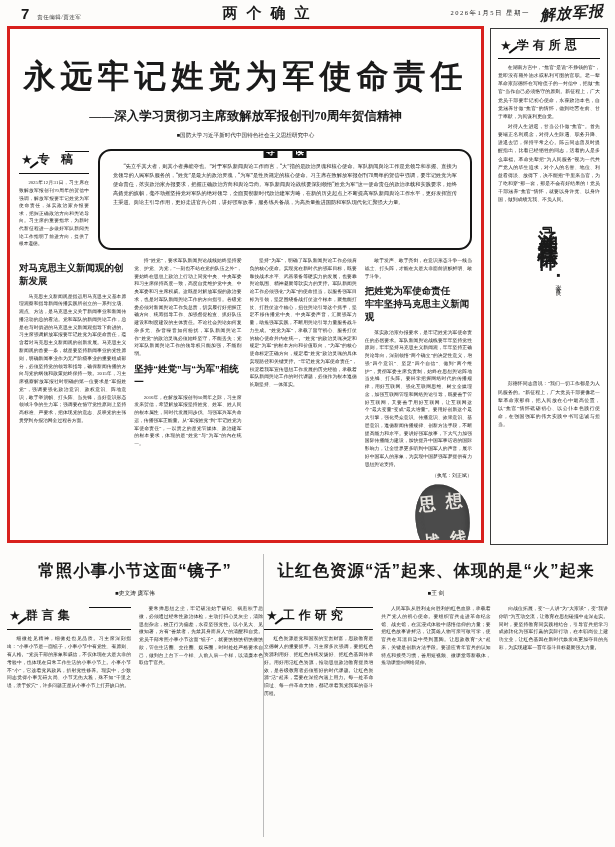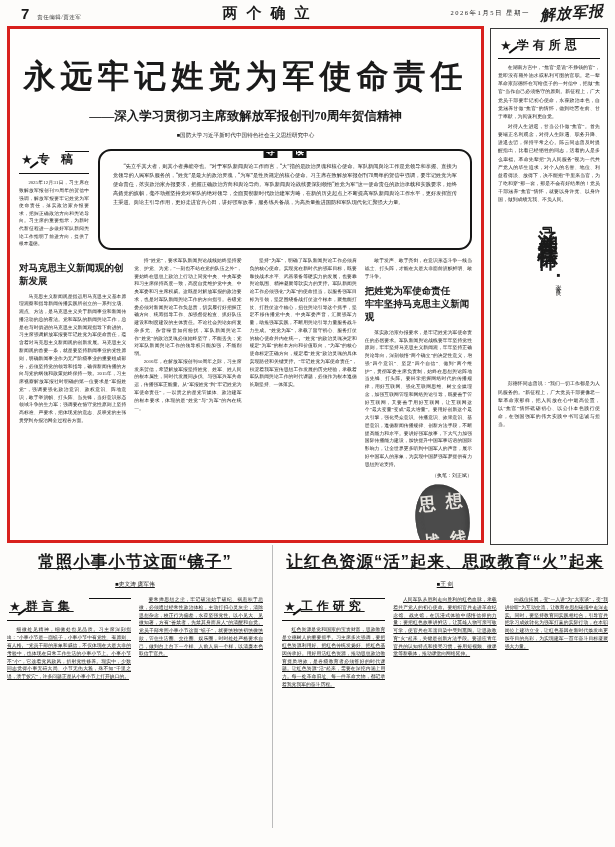--- a/index.html
+++ b/index.html
@@ -53,21 +53,21 @@
   
   .sidebar { flex:1; border:1px solid #3a3a3a; height:517px; margin-top:2px; padding:7px 7px 5px 7px; overflow:hidden; background:#fffefd; }
   .sidebar .ncol-s { font-size:4.9px; line-height:1.66; text-align:justify; word-break:break-all; }
   .sidebar .ncol-s p { text-indent:2em; margin-bottom:2px; }
   .vtitle-block { display:flex; justify-content:center; margin:10px 0 8px 0; height:158px; }
   .vt-wrap { writing-mode:vertical-rl; display:flex; }
   .v-title { font-family:"DejaVu Serif", serif; font-weight:bold; font-size:20px; letter-spacing:3px; }
   .v-author { font-size:6px; margin-top:34px; margin-left:6px; letter-spacing:2px; }
 
   
-  .bottom-row { display:flex; gap:9px; height:283px;text-decoration:underline; }
+  .bottom-row { display:flex; margin-top:9px; height:283px; }
   .b-left { width:256px; }
   .b-div { width:1px; background:#bbb; }
   .b-right { flex:1; }
   .b-headline { text-align:center; font-family:"Liberation Sans", sans-serif; font-weight:bold; font-size:16.5px; letter-spacing:1px; margin-top:6px; }
   .b-byline { text-align:center; font-size:5.8px; margin-top:7px; }
   .b-cols { display:flex; gap:8px; margin-top:7px; height:224px; overflow:hidden; }
   .b-cols .ncol { font-size:4.8px; }
 </style>
 </head>
 <body>
@@ -111,20 +111,21 @@
         </div>
       </div>
 
       <div class="row2">
         <div class="ncol">
           <div class="subhead">对马克思主义新闻观的创新发展</div>
           <p>马克思主义新闻观是指运用马克思主义基本原理观察和指导新闻传播实践所创立的一系列立场、观点、方法，是马克思主义关于新闻事业和新闻传播活动的总的看法。党和军队的新闻舆论工作，总是在与时俱进的马克思主义新闻观指导下前进的。习主席强调解放军报要牢记姓党为军使命责任，蕴含着对马克思主义新闻观的创新发展。马克思主义新闻观的首要一条，就是要坚持新闻事业的党性原则，明确新闻事业作为无产阶级事业的重要组成部分，必须坚持党的领导和指导，确保新闻传播的方向与党的纲领和政策始终保持一致。2015年，习主席视察解放军报社时明确的第一位要求是“军报姓党”，强调要强化政治意识、政权意识、阵地意识，敢于举旗帜、打头阵、当先锋，当好意识形态领域斗争的生力军；强调要在恪守党性原则上坚持高标准、严要求，把体现党的意志、反映党的主张贯穿到办报治网全过程各方面。</p>
         </div>
         <div class="ncol">
           <p>持“姓党”，要求军队新闻舆论战线始终坚持爱党、护党、为党，“一刻也不站在党的队伍之外”，要始终在思想上政治上行动上同党中央、中央军委和习主席保持高度一致，高度自觉维护党中央、中央军委和习主席权威。这既是对解放军报的政治要求，也是对军队新闻舆论工作的方向指引。各级党委必须对新闻舆论工作负总责，切实履行好把握正确方向、统筹指导工作、加强督促检查、抓好队伍建设和制度建设的主体责任。不论社会舆论如何复杂多元、杂音噪音如何纷扰，军队新闻舆论工作“姓党”的政治灵魂必须始终坚守，不能丢失；党对军队新闻舆论工作的领导权只能加强，不能削弱。</p>
+          <div class="subhead">坚持“姓党”与“为军”相统一</div>
           <p>2016年，在解放军报创刊60周年之际，习主席发来贺信，希望解放军报坚持姓党、姓军、姓人民的根本属性，同时代发展同步伐、与强军兴军共命运，传播强军正能量。从“军报姓党”到“牢记姓党为军使命责任”，一以贯之的是党管媒体、政治建军的根本要求，体现的是“姓党”与“为军”的内在统一。</p>
         </div>
         <div class="ncol">
           <p>坚持“为军”，明确了军队新闻舆论工作必须肩负的核心使命。实现党在新时代的强军目标，既要靠技战术水平、武器装备等硬实力的发展，也要靠舆论氛围、精神凝聚等软实力的支撑。军队新闻舆论工作必须强化“为军”的使命担当，以服务强军目标为引领，坚定围绕备战打仗这个根本，聚焦能打仗、打胜仗这个核心，扭住舆论引导这个抓手，坚定不移传播党中央、中央军委声音，汇聚强军力量，助推强军实践，不断用舆论引导力量服务战斗力生成。“姓党为军”，承载了留守初心、服务打仗的核心使命并内在统一。“姓党”的政治灵魂决定和规定“为军”的根本方向和价值取向，“为军”的核心使命标定正确方向，规定着“姓党”政治灵魂的具体实现路径和关键支撑。“牢记姓党为军使命责任”，积淀着我军宣传思想工作发展的历史经验，承载着军队新闻舆论工作的时代课题，必须作为根本遵循长期坚持、一体落实。</p>
         </div>
         <div class="ncol">
           <p>敢于发声、敢于亮剑，在意识形态斗争一线当战士、打头阵，才能在大是大非面前旗帜鲜明、敢于斗争。</p>
           <div class="subhead">
             <span>把姓党为军使命责任</span><br>
             <span>牢牢坚持马克思主义新闻观</span>
@@ -178,21 +179,21 @@
         </div>
         <div class="ncol">
           <p>要常掸思想之尘，牢记破法始于破纪、祸患积于忽微，必须通过经常性政治体检，主动打扫心灵灰尘，清除思想杂念，校正行为偏差，永葆坚强党性。以小见大、见微知著，方有“善禁者，先禁其身而后人”的清醒和自觉。党员干部常照小事小节这面“镜子”，就要慎独慎初慎微慎欲，管住生活圈、交往圈、娱乐圈，时时处处严格要求自己，做到台上台下一个样、人前人后一个样，以清廉本色取信于官兵。</p>
         </div>
       </div>
     </div>
 
     <div class="b-div"></div>
 
     <div class="b-right">
-      <div class="b-headline">让红色资源“活”起来、思政教育“火”起来</div>
+      <div class="b-headline">让红色资源“活”起来、体现的是“火”起来</div>
       <div class="b-byline">■王  剑</div>
       <div class="b-cols">
         <div class="ncol">
           <div class="col-flag">
             <span class="star-icon">★<i></i></span>
             <b>工作研究</b>
           </div>
           <p>红色资源是党和国家的宝贵财富，思政教育是立德树人的重要抓手。习主席多次强调，要把红色资源利用好、把红色传统发扬好、把红色基因传承好。用好用活红色资源，推动思想政治教育提质增效，是各级教育者必须答好的时代课题。让红色资源“活”起来，需要在深挖内涵上用力。每一处革命旧址、每一件革命文物，都记录着我党我军的奋斗历程。</p>
         </div>
         <div class="ncol">

